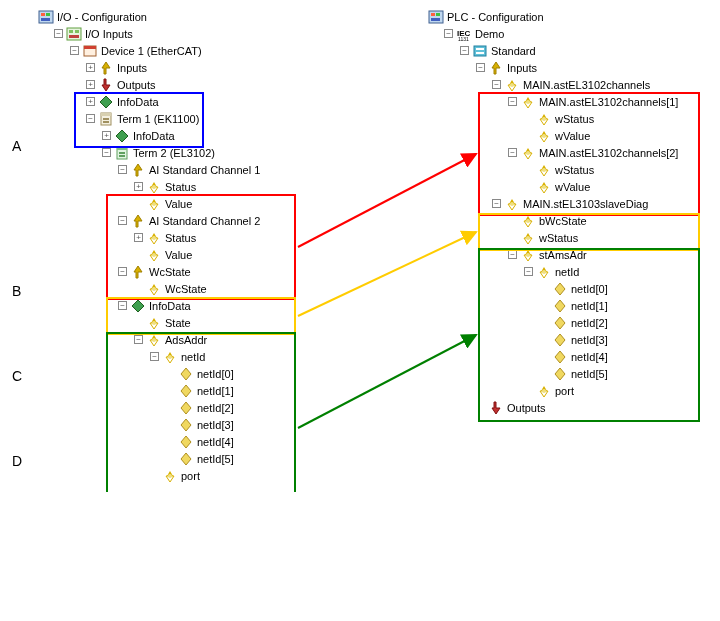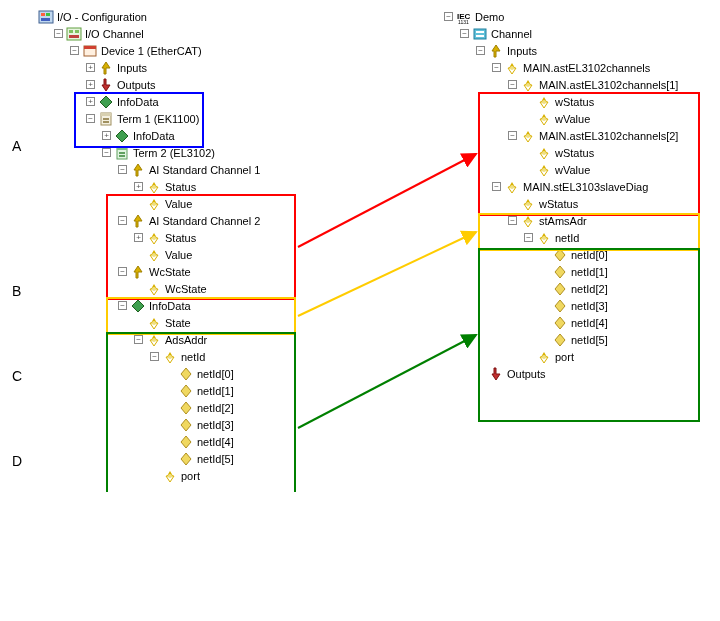--- a/index.html
+++ b/index.html
@@ -140,21 +140,21 @@
           <span class="lbl">I/O - Configuration</span>
         </div>
       <div class="node">
           <span class="ind"></span>
           <span class="expander">−</span>
           <span class="ico">
             <svg>
               <use href="#i-devices"></use>
             </svg>
           </span>
-          <span class="lbl">I/O Channel</span>
+          <span class="lbl">I/O Inputs</span>
         </div>
       <div class="node">
           <span class="ind"></span>
           <span class="ind"></span>
           <span class="expander">−</span>
           <span class="ico">
             <svg>
               <use href="#i-device"></use>
             </svg>
           </span>
@@ -528,39 +528,47 @@
             </svg>
           </span>
           <span class="lbl">port</span>
         </div>
     </div>
   </div>
 
   <div class="col-right">
     <div class="tree" style="padding-left:30px">
       <div class="node">
+          <span class="ico">
+            <svg>
+              <use href="#i-root"></use>
+            </svg>
+          </span>
+          <span class="lbl">PLC - Configuration</span>
+        </div>
+      <div class="node">
           <span class="ind"></span>
           <span class="expander">−</span>
           <span class="ico">
             <svg>
               <use href="#i-iec"></use>
             </svg>
           </span>
           <span class="lbl">Demo</span>
         </div>
       <div class="node">
           <span class="ind"></span>
           <span class="ind"></span>
           <span class="expander">−</span>
           <span class="ico">
             <svg>
               <use href="#i-std"></use>
             </svg>
           </span>
-          <span class="lbl">Channel</span>
+          <span class="lbl">Standard</span>
         </div>
       <div class="node">
           <span class="ind"></span>
           <span class="ind"></span>
           <span class="ind"></span>
           <span class="expander">−</span>
           <span class="ico">
             <svg>
               <use href="#i-inputs"></use>
             </svg>
@@ -673,20 +681,34 @@
           <span class="ind"></span>
           <span class="ind"></span>
           <span class="ind"></span>
           <span class="expander">−</span>
           <span class="ico">
             <svg>
               <use href="#i-var-in"></use>
             </svg>
           </span>
           <span class="lbl">MAIN.stEL3103slaveDiag</span>
+        </div>
+      <div class="node">
+          <span class="ind"></span>
+          <span class="ind"></span>
+          <span class="ind"></span>
+          <span class="ind"></span>
+          <span class="ind"></span>
+          <span class="expander blank"></span>
+          <span class="ico">
+            <svg>
+              <use href="#i-var-in"></use>
+            </svg>
+          </span>
+          <span class="lbl">bWcState</span>
         </div>
       <div class="node">
           <span class="ind"></span>
           <span class="ind"></span>
           <span class="ind"></span>
           <span class="ind"></span>
           <span class="ind"></span>
           <span class="expander blank"></span>
           <span class="ico">
             <svg>

